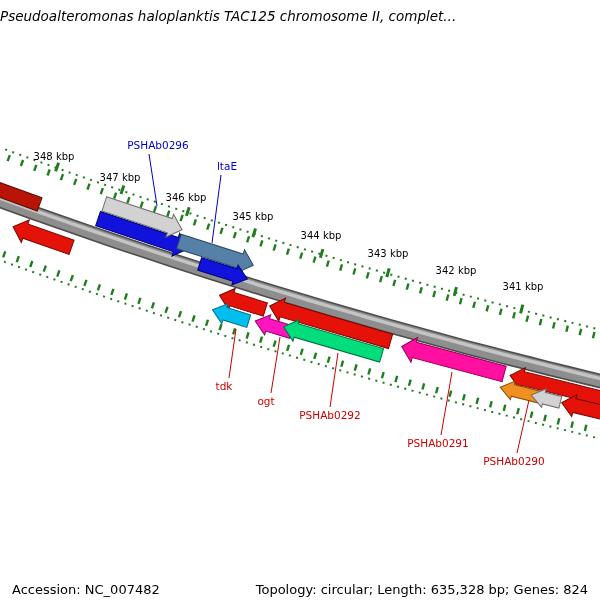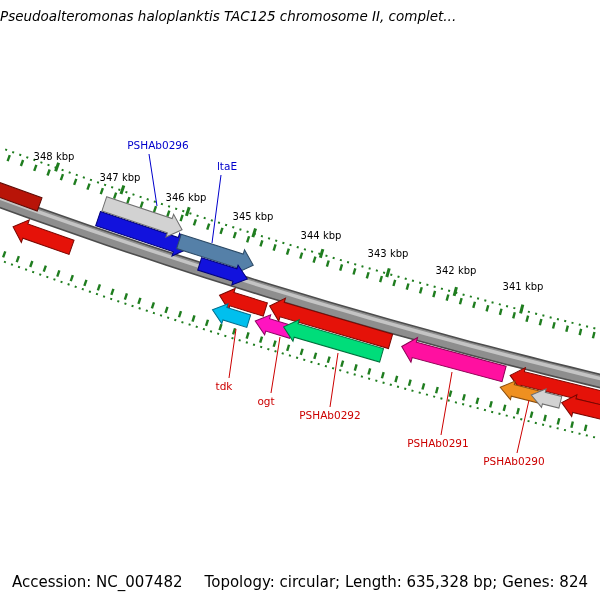--- a/index.html
+++ b/index.html
@@ -1,22 +1,22 @@
 <!DOCTYPE html>
 <html><head>
 <meta charset="utf-8">
 <style>
   html,body{margin:0;padding:0;background:#ffffff;}
   body{font-family:"DejaVu Sans", sans-serif;}
   .frame{position:relative;width:600px;height:600px;background:#ffffff;overflow:hidden;}
   .map-title{position:absolute;top:8px;left:0;width:100%;text-align:left;
              font-style:italic;font-size:13.5px;color:#000;}
   svg.map{position:absolute;left:0;top:0;}
-  .status-bar{position:absolute;left:12px;right:12px;bottom:9px;display:flex;
-              justify-content:space-between;font-size:15px;color:#000;}
+  .status-bar{position:absolute;left:12px;right:12px;bottom:3px;display:flex;
+              justify-content:space-between;font-size:13px;color:#000;}
   svg text{font-family:"DejaVu Sans", sans-serif;}
 </style>
 </head>
 <body>
 
 <div class="frame">
   <div class="map-title">Pseudoalteromonas haloplanktis TAC125 chromosome II, complet...</div>
   <svg class="map" id="map" width="600" height="600" viewBox="0 0 600 600">
       <path d="M 5.2,149.4 L 25.0,156.6 L 44.8,163.7 L 64.7,170.8 L 84.5,177.7 L 104.3,184.6 L 124.1,191.4 L 143.9,198.1 L 163.7,204.7 L 183.6,211.2 L 203.4,217.7 L 223.2,224.1 L 243.0,230.3 L 262.8,236.5 L 282.7,242.7 L 302.5,248.7 L 322.3,254.6 L 342.1,260.5 L 361.9,266.3 L 381.7,272.0 L 401.6,277.6 L 421.4,283.2 L 441.2,288.6 L 461.0,294.0 L 480.8,299.3 L 500.7,304.6 L 520.5,309.7 L 540.3,314.8 L 560.1,319.8 L 579.9,324.7 L 599.7,329.5 L 619.6,334.2" fill="none" stroke="#1f7d1f" stroke-width="2" stroke-dasharray="2 5.5"></path>
       <path d="M -31.3,248.9 L -11.1,256.3 L 9.1,263.5 L 29.3,270.7 L 49.6,277.8 L 69.8,284.8 L 90.0,291.7 L 110.2,298.6 L 130.4,305.3 L 150.6,312.0 L 170.8,318.6 L 191.0,325.0 L 211.2,331.5 L 231.4,337.8 L 251.6,344.0 L 271.8,350.2 L 292.0,356.2 L 312.2,362.2 L 332.4,368.1 L 352.6,373.9 L 372.8,379.7 L 393.0,385.3 L 413.2,390.9 L 433.4,396.4 L 453.6,401.8 L 473.8,407.1 L 494.0,412.4 L 514.2,417.5 L 534.4,422.6 L 554.6,427.6 L 574.8,432.5 L 595.0,437.4" fill="none" stroke="#1f7d1f" stroke-width="2" stroke-dasharray="2 5.5"></path>

